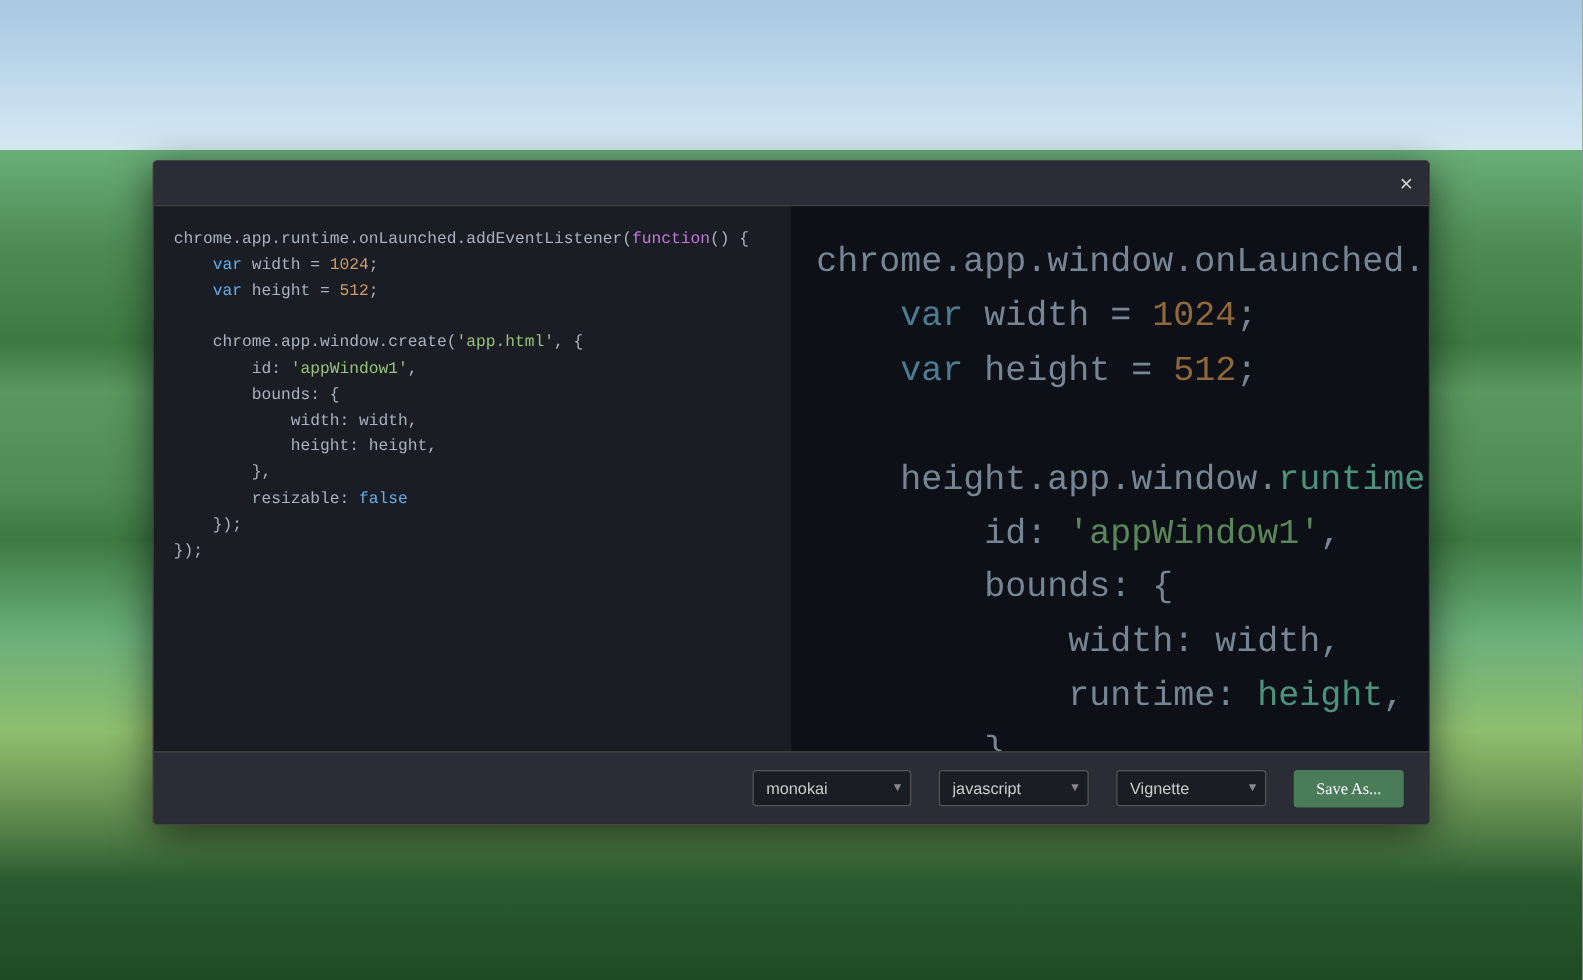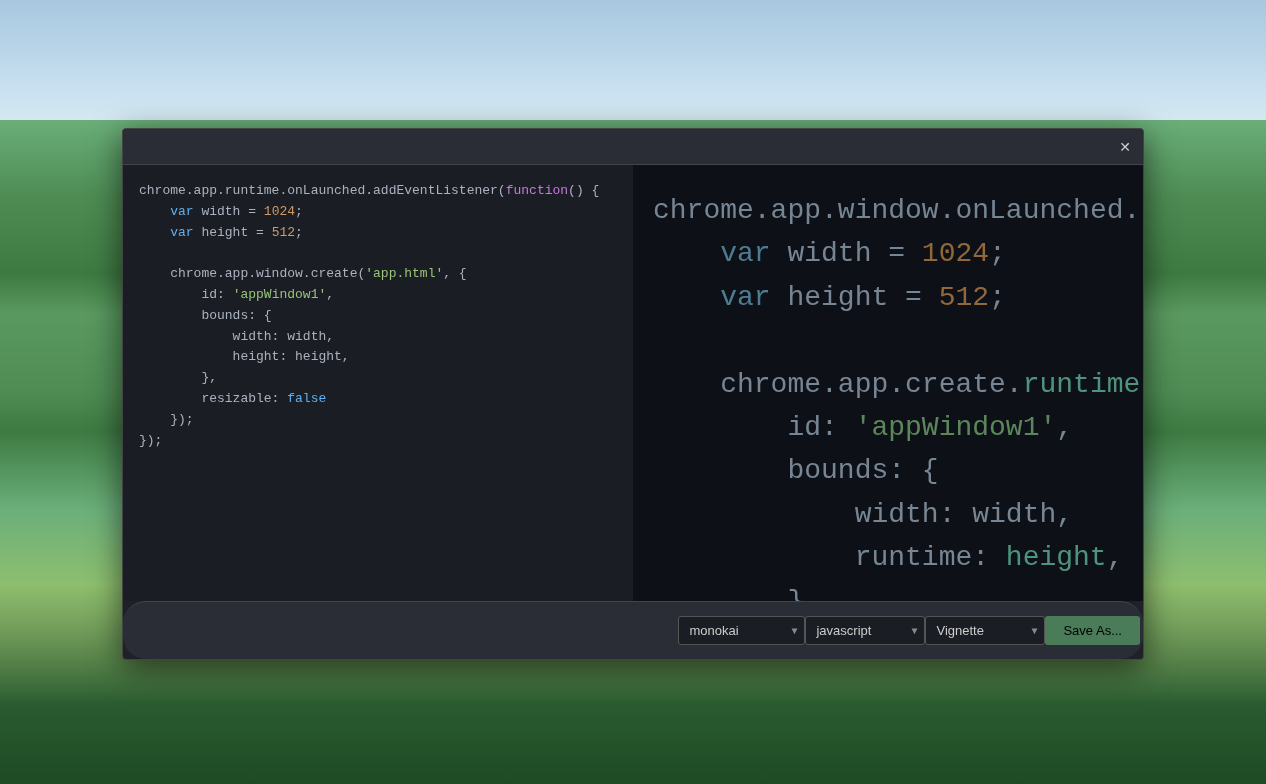--- a/index.html
+++ b/index.html
@@ -138,24 +138,23 @@
     }
 
     
     .modal-footer {
       height: 58px;
       background: #2a2d35;
       border-top: 1px solid #444;
       display: flex;
       align-items: center;
       justify-content: flex-end;
-      padding: 0 3px;
-      gap: 0;
+      padding: 0 20px;
+      gap: 22px;
       flex-shrink: 0;
-      border-radius: 23px;
     }
 
     
     .code-left {
       font-size: 13px;
       line-height: 1.6;
       color: #abb2bf;
       white-space: pre;
     }
 
@@ -203,27 +202,27 @@
       right: 8px;
       top: 50%;
       transform: translateY(-50%);
       color: #888;
       pointer-events: none;
       font-size: 10px;
     }
 
     .save-btn {
       background: #4a7c59;
-      color: #000000;
+      color: #ffffff;
       border: none;
       border-radius: 3px;
       padding: 7px 18px;
       font-size: 13px;
       cursor: pointer;
-      font-family: Liberation Sans, sans-serif;
+      font-family: Liberation Serif, serif;
     }
   </style>
 </head>
 <body>
 
 <div class="bg"></div>
 
 <div class="modal-overlay">
   <div class="modal">
 
@@ -249,21 +248,21 @@
 <span class="kw-white">        resizable: </span><span class="kw-blue">false</span>
 <span class="kw-white">    });</span>
 <span class="kw-white">});</span></div>
       </div>
 
       <div class="code-pane-right">
         <div class="code-right"><span class="kr-white">chrome.app.window.</span><span class="kr-white">onLaunched.</span>
 <span class="kr-blue">    var</span><span class="kr-white"> width </span><span class="kr-white">= </span><span class="kr-orange">1024</span><span class="kr-white">;</span>
 <span class="kr-blue">    var</span><span class="kr-white"> height </span><span class="kr-white">= </span><span class="kr-orange">512</span><span class="kr-white">;</span>
 
-<span class="kr-white">    chrome.app.create.</span><span class="kr-teal">runtime</span><span class="kr-white">(</span><span class="kr-green">'app.htm</span>
+<span class="kr-white">    height.app.window.</span><span class="kr-teal">runtime</span><span class="kr-white">(</span><span class="kr-green">'app.htm</span>
 <span class="kr-white">        id: </span><span class="kr-green">'appWindow1'</span><span class="kr-white">,</span>
 <span class="kr-white">        bounds: {</span>
 <span class="kr-white">            width: width,</span>
 <span class="kr-white">            runtime: </span><span class="kr-teal">height</span><span class="kr-white">,</span>
 <span class="kr-white">        },</span>
 
 </div>
       </div>
     </div>
 

